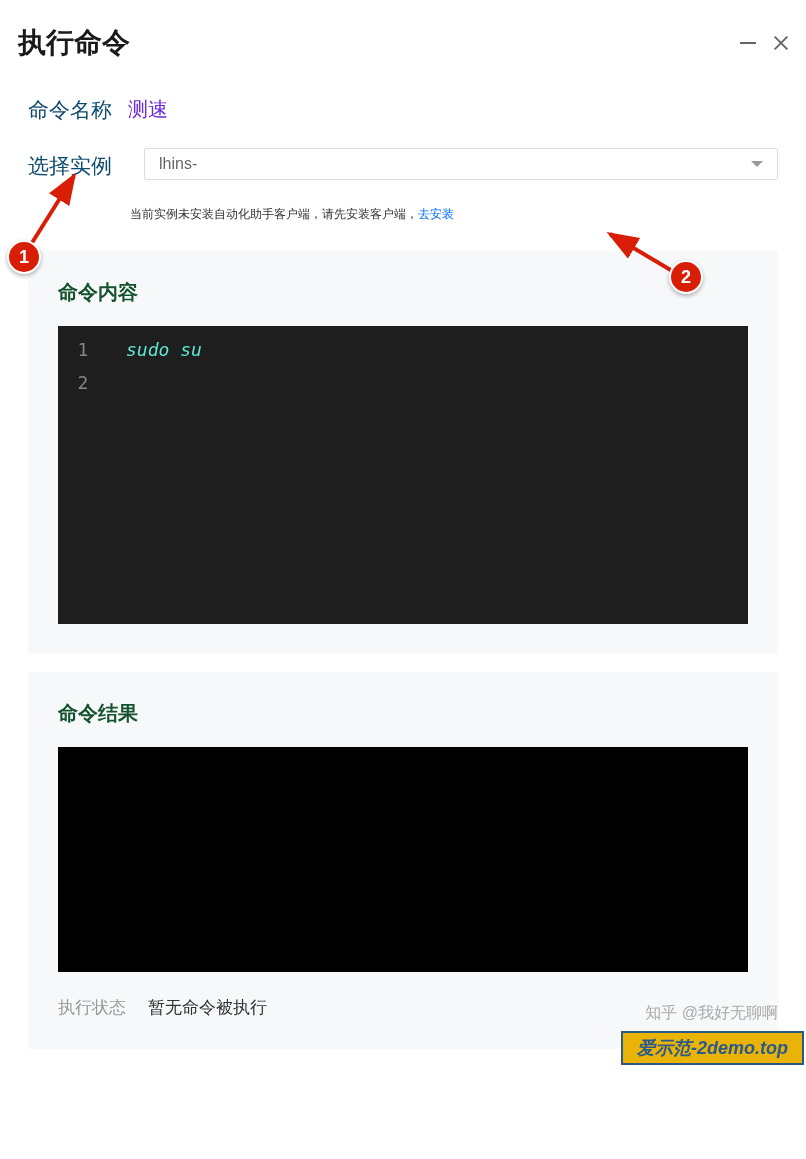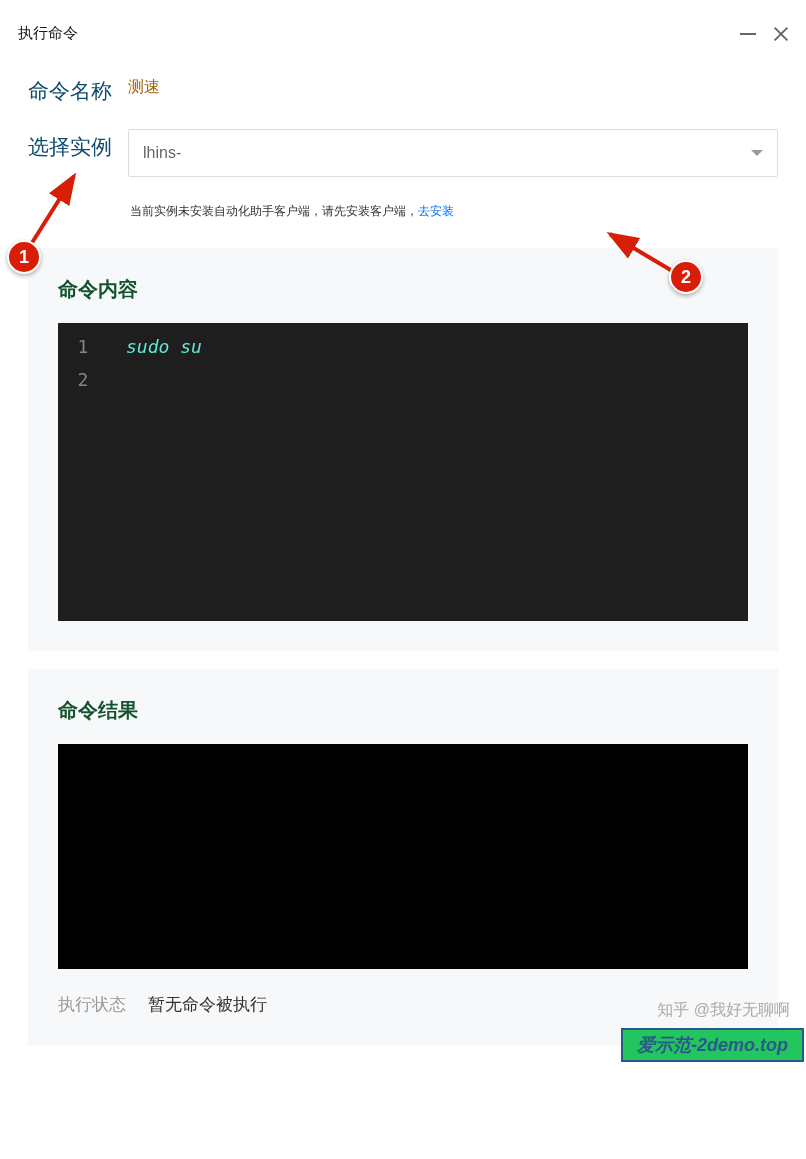--- a/index.html
+++ b/index.html
@@ -14,22 +14,22 @@
       position: relative;
       color: #333;
     }
     .dialog-header {
       display: flex;
       justify-content: space-between;
       align-items: center;
       padding: 24px 18px 18px 18px;
     }
     .dialog-title {
-      font-size: 15px;
-      font-weight: 400;
+      font-size: 28px;
+      font-weight: 700;
       color: #1a1a1a;
     }
     .dialog-controls {
       display: flex;
       gap: 18px;
       align-items: center;
     }
     .minus-icon {
       width: 16px;
       height: 2px;
@@ -60,35 +60,36 @@
       padding: 12px 28px;
     }
     .form-label {
       width: 100px;
       color: #0c4a6e;
       font-size: 21px;
       padding-top: 4px;
       flex-shrink: 0;
     }
     .form-value {
-      color: #a16207;
-      font-size: 16px;
+      color: #6d28d9;
+      font-size: 20px;
       padding-top: 4px;
     }
     .instance-select {
       flex: 1;
       border: 1px solid #ddd;
       border-radius: 2px;
       padding: 10px 14px;
       display: flex;
       justify-content: space-between;
       align-items: center;
       background: #fff;
       cursor: pointer;
-      height: 48px;
+      height: 32px;
+      margin-left: 16px;
     }
     .instance-select .text {
       color: #666;
       font-size: 16px;
     }
     .chevron {
       width: 0;
       height: 0;
       border-left: 6px solid transparent;
       border-right: 6px solid transparent;
@@ -172,30 +173,30 @@
       display: flex;
       align-items: center;
       justify-content: center;
       box-shadow: 0 2px 4px rgba(0,0,0,0.3);
       z-index: 2;
     }
     .badge1 { left: 7px; top: 240px; }
     .badge2 { left: 669px; top: 260px; }
     .watermark {
       position: absolute;
-      right: 16px;
+      right: 28px;
       bottom: 43px;
       font-size: 16px;
       color: #aaa;
     }
     .bottom-bar {
       position: absolute;
       right: 2px;
       bottom: 2px;
-      background: #22c55e;
+      background: #eab308;
       border: 2px solid #2a5a8a;
       color: #2a5a8a;
       font-weight: bold;
       padding: 3px 14px;
       font-size: 18px;
       font-style: italic;
     }
     svg.arrow { position:absolute; }
   </style>
 </head>

